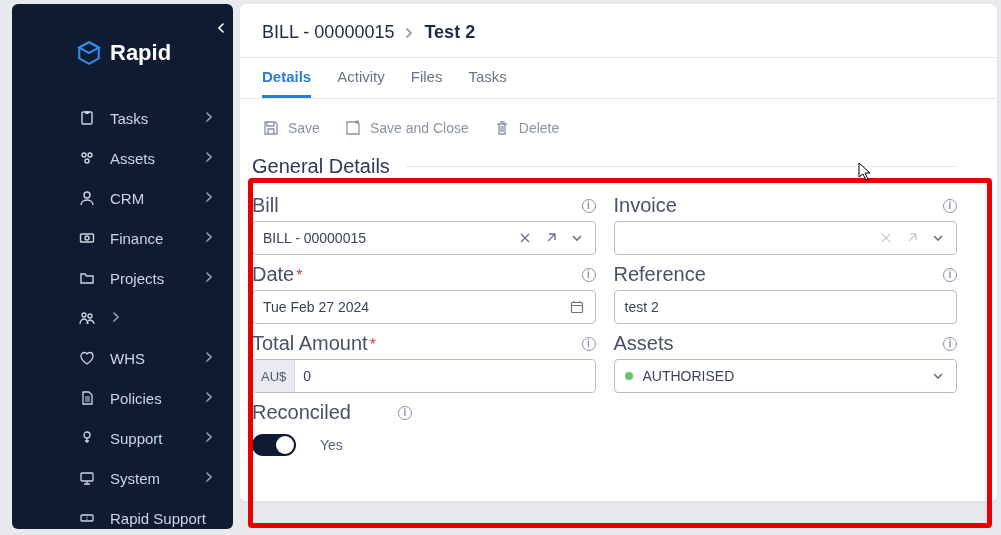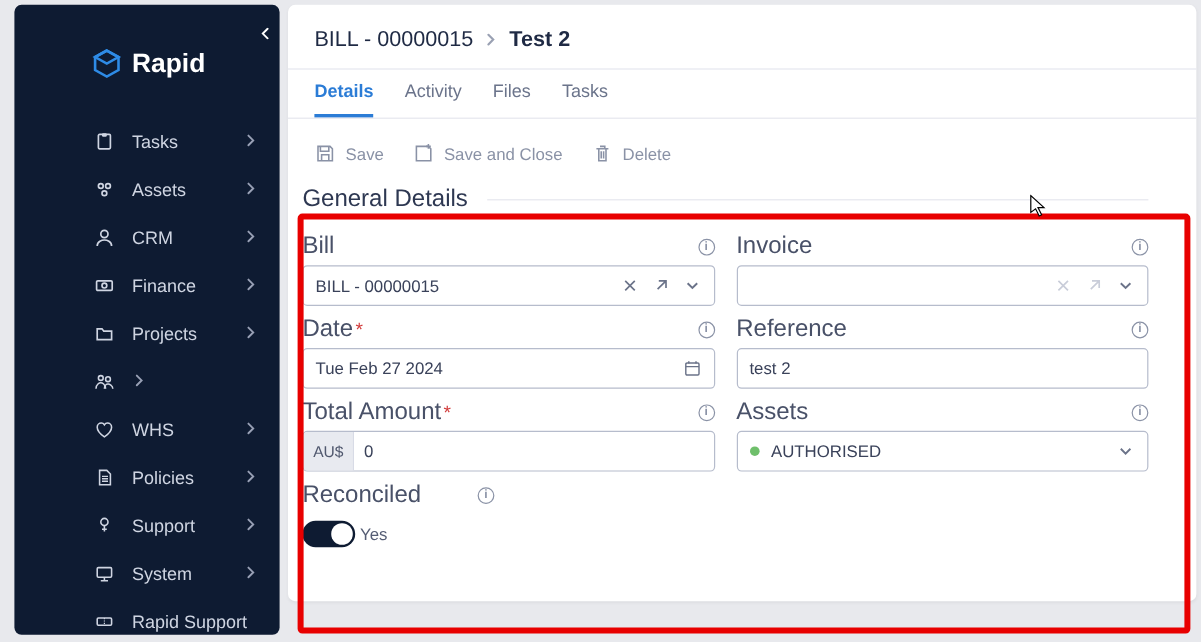--- a/index.html
+++ b/index.html
@@ -46,21 +46,21 @@
 
   .ctrl { height: 34px; border: 1px solid #b6bccc; border-radius: 4px; background: #fff; display: flex; align-items: center; padding: 0 8px 0 10px; font-size: 14px; color: #3a425a; gap: 6px;}
   .ctrl .value { flex: 1; }
   .ctrl .ph { color: #aab0c0; }
   .icon-btn { width: 20px; height: 20px; display: flex; align-items: center; justify-content: center; color: #6b7389; cursor: pointer; }
   .icon-btn.disabled { color: #c9cdd9; }
   .prefix { background: #e8eaf0; height: 100%; display: flex; align-items: center; padding: 0 8px; margin: 0 -10px 0 -10px; border-right: 1px solid #d8dbe6; border-radius: 3px 0 0 3px; font-size: 13px; color: #50586e;}
   .prefix + .value { margin-left: 12px; }
   .status-dot { width: 8px; height: 8px; border-radius: 50%; background: #6fbf6b; margin-right: 4px;}
 
-  .toggle-wrap { display: flex; align-items: center; gap: 4px; margin-top: 6px;}
+  .toggle-wrap { display: flex; align-items: center; gap: 24px; margin-top: 6px;}
   .toggle { width: 44px; height: 22px; border-radius: 12px; background: #0e1b32; position: relative; cursor: pointer;}
   .toggle-knob { position: absolute; top: 2px; right: 2px; width: 18px; height: 18px; border-radius: 50%; background: #fff;}
   .toggle-label { font-size: 14px; color: #555d74;}
 
   .cursor { position: absolute; left: 858px; top: 162px; z-index: 100; pointer-events:none;}
   svg { display: block; }
 </style>
 </head>
 <body>
 

